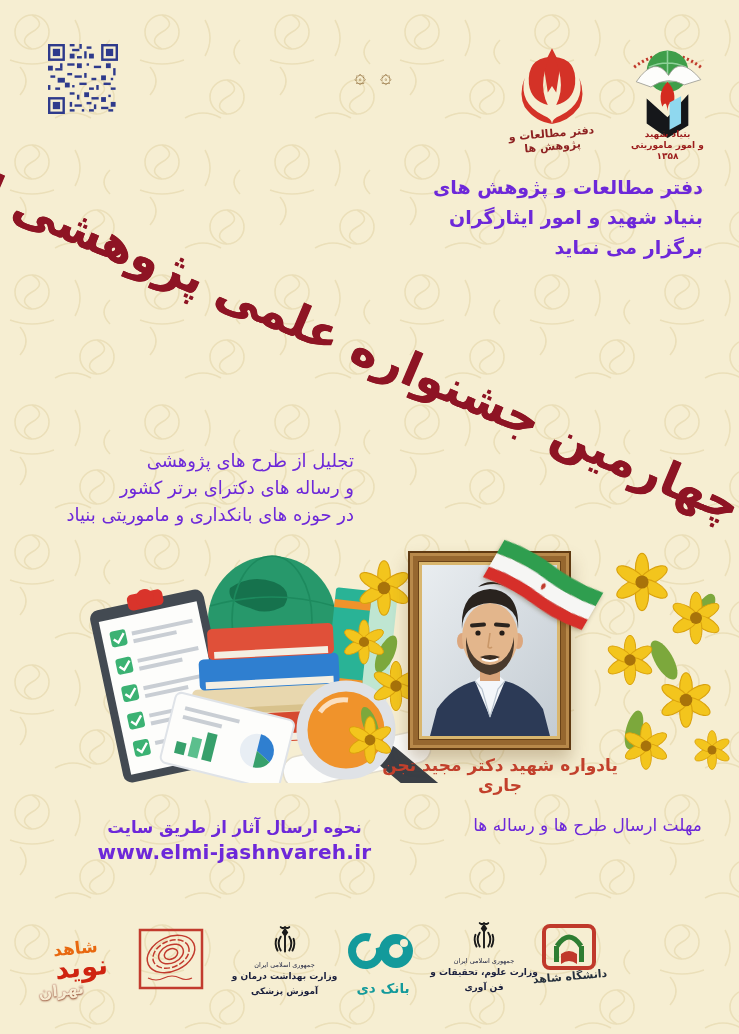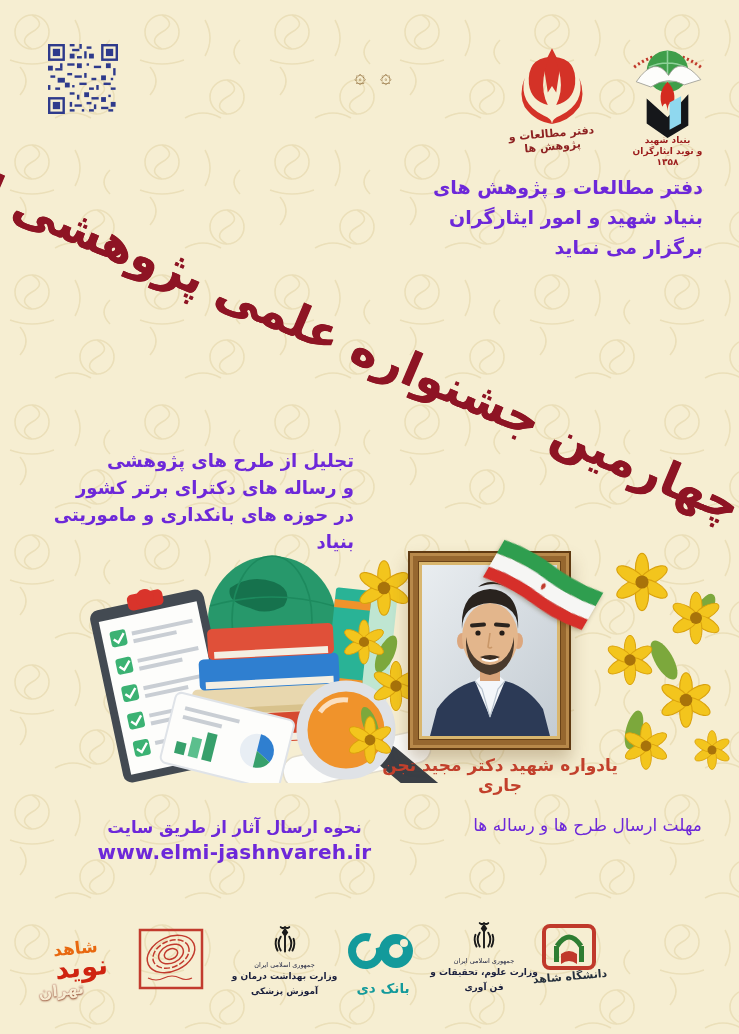--- a/index.html
+++ b/index.html
@@ -16,24 +16,24 @@
   .ornament{font-size:20px;line-height:1;}
   
   .organizer{right:36px;top:172px;width:275px;direction:rtl;text-align:right;font-size:19px;font-weight:700;line-height:30px;}
   
   .main-title{
     left:-30px;top:300px;width:800px;height:104px;line-height:104px;
     transform:rotate(23deg);transform-origin:50% 50%;
     color:#8e1424;font-size:47px;font-weight:700;text-align:center;
     direction:rtl;white-space:nowrap;text-shadow:.5px 0 0 #8e1424;
   }
-  .description{left:34px;top:447px;width:320px;direction:rtl;font-size:18px;font-weight:700;line-height:27px;}
+  .description{left:34px;top:447px;width:320px;direction:rtl;font-size:18px;font-weight:400;line-height:27px;}
   
   .office-caption{left:492px;top:127px;width:120px;text-align:center;color:#8e2222;font-size:11px;font-weight:700;transform:rotate(-5deg);direction:rtl;}
-  .foundation-caption{left:615px;top:135px;width:105px;text-align:center;color:#9b1b1b;font-size:9px;font-weight:700;direction:rtl;line-height:11px;}
+  .foundation-caption{left:615px;top:129px;width:105px;text-align:center;color:#9b1b1b;font-size:9px;font-weight:700;direction:rtl;line-height:11px;}
   
   .frame{
     left:408px;top:551px;width:163px;height:199px;box-sizing:border-box;
     background:#96672f;border:2px solid #5f3a12;padding:9px;
     box-shadow:0 10px 16px rgba(110,80,35,.3), inset 0 0 0 3px #b8894a;
     z-index:5;
   }
   .frame-inner{width:100%;height:100%;box-sizing:border-box;border:3px solid #d9b66e;outline:1px solid #6b4318;background:#dfe4e8;overflow:hidden;}
   .flag{left:494px;top:536px;width:112px;height:50px;transform:rotate(30deg);transform-origin:10% 50%;z-index:6;filter:drop-shadow(0 2px 2px rgba(80,60,20,.35));}
   .memorial{left:365px;top:755px;width:270px;text-align:center;color:#c2402c;font-size:17px;font-weight:700;direction:rtl;z-index:7;}
@@ -165,21 +165,21 @@
     <path d="M18 28 Q50 4 82 28" stroke="#c0392b" stroke-width="3" stroke-dasharray="2 2.5" fill="none"></path>
     <circle cx="50" cy="32" r="20" fill="#3f9e4a"></circle>
     <path d="M32 28 q18 -8 36 0 M32 38 q18 8 36 0 M50 12 v40" stroke="#8fd19a" stroke-width="1.5" fill="none"></path>
     <path d="M20 42 Q38 16 51 36 Q62 16 82 40 L66 45 Q50 36 34 47 Z" fill="#fdfdfb" stroke="#9a9a92" stroke-width="0.8"></path>
     <path d="M50 42 Q40 52 45 66 Q49 58 50 70 Q51 58 55 66 Q60 52 50 42 Z" fill="#d42b1f"></path>
     <path d="M30 58 L50 76 L70 54 L70 84 L50 96 L30 82 Z" fill="#15171a"></path>
     <path d="M52 62 L63 56 L63 82 L52 88 Z" fill="#8fd8ef"></path>
   </svg>
   <div class="abs z1 foundation-caption">
     <div>بنیاد شهید</div>
-    <div>و نوید ایثارگران</div>
+    <div>و امور ماموریتی</div>
     <div>۱۳۵۸</div>
   </div>
 
   <div class="abs z1 organizer navy">
     <div>دفتر مطالعات و پژوهش های</div>
     <div>بنیاد شهید و امور ایثارگران</div>
     <div>برگزار می نماید</div>
   </div>
 
   <div class="abs z1 main-title">چهارمین جشنواره علمی پژوهشی ایثار</div>

